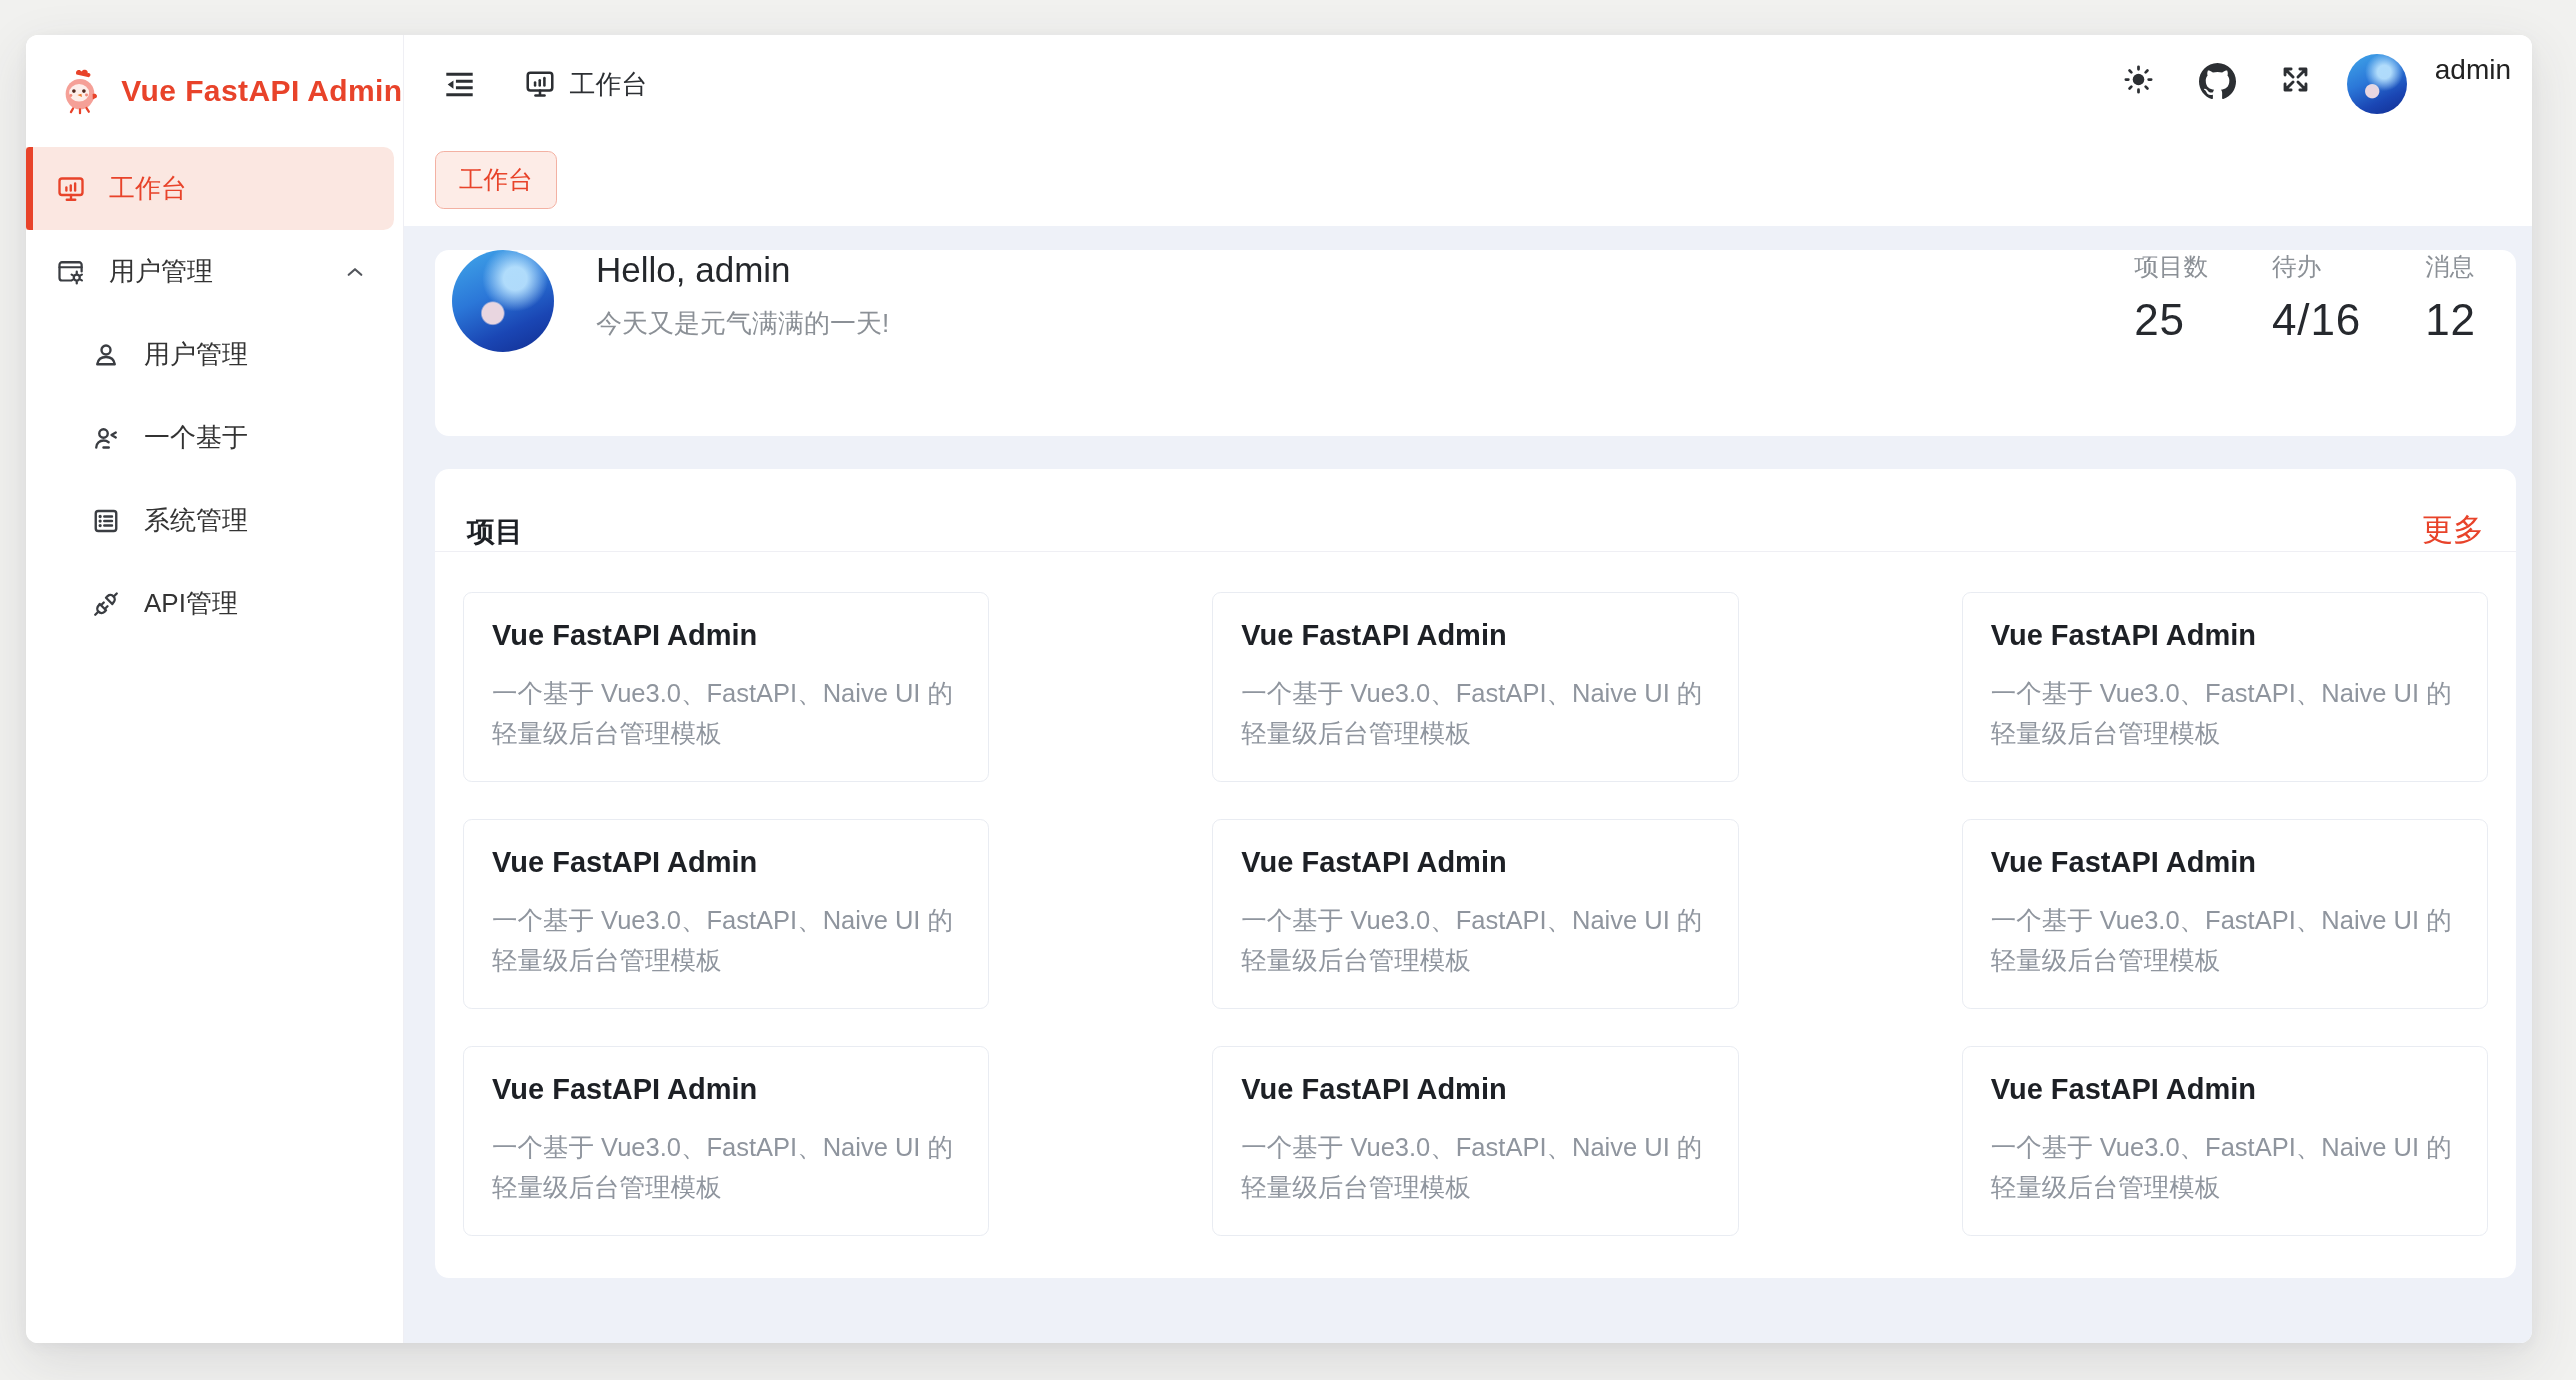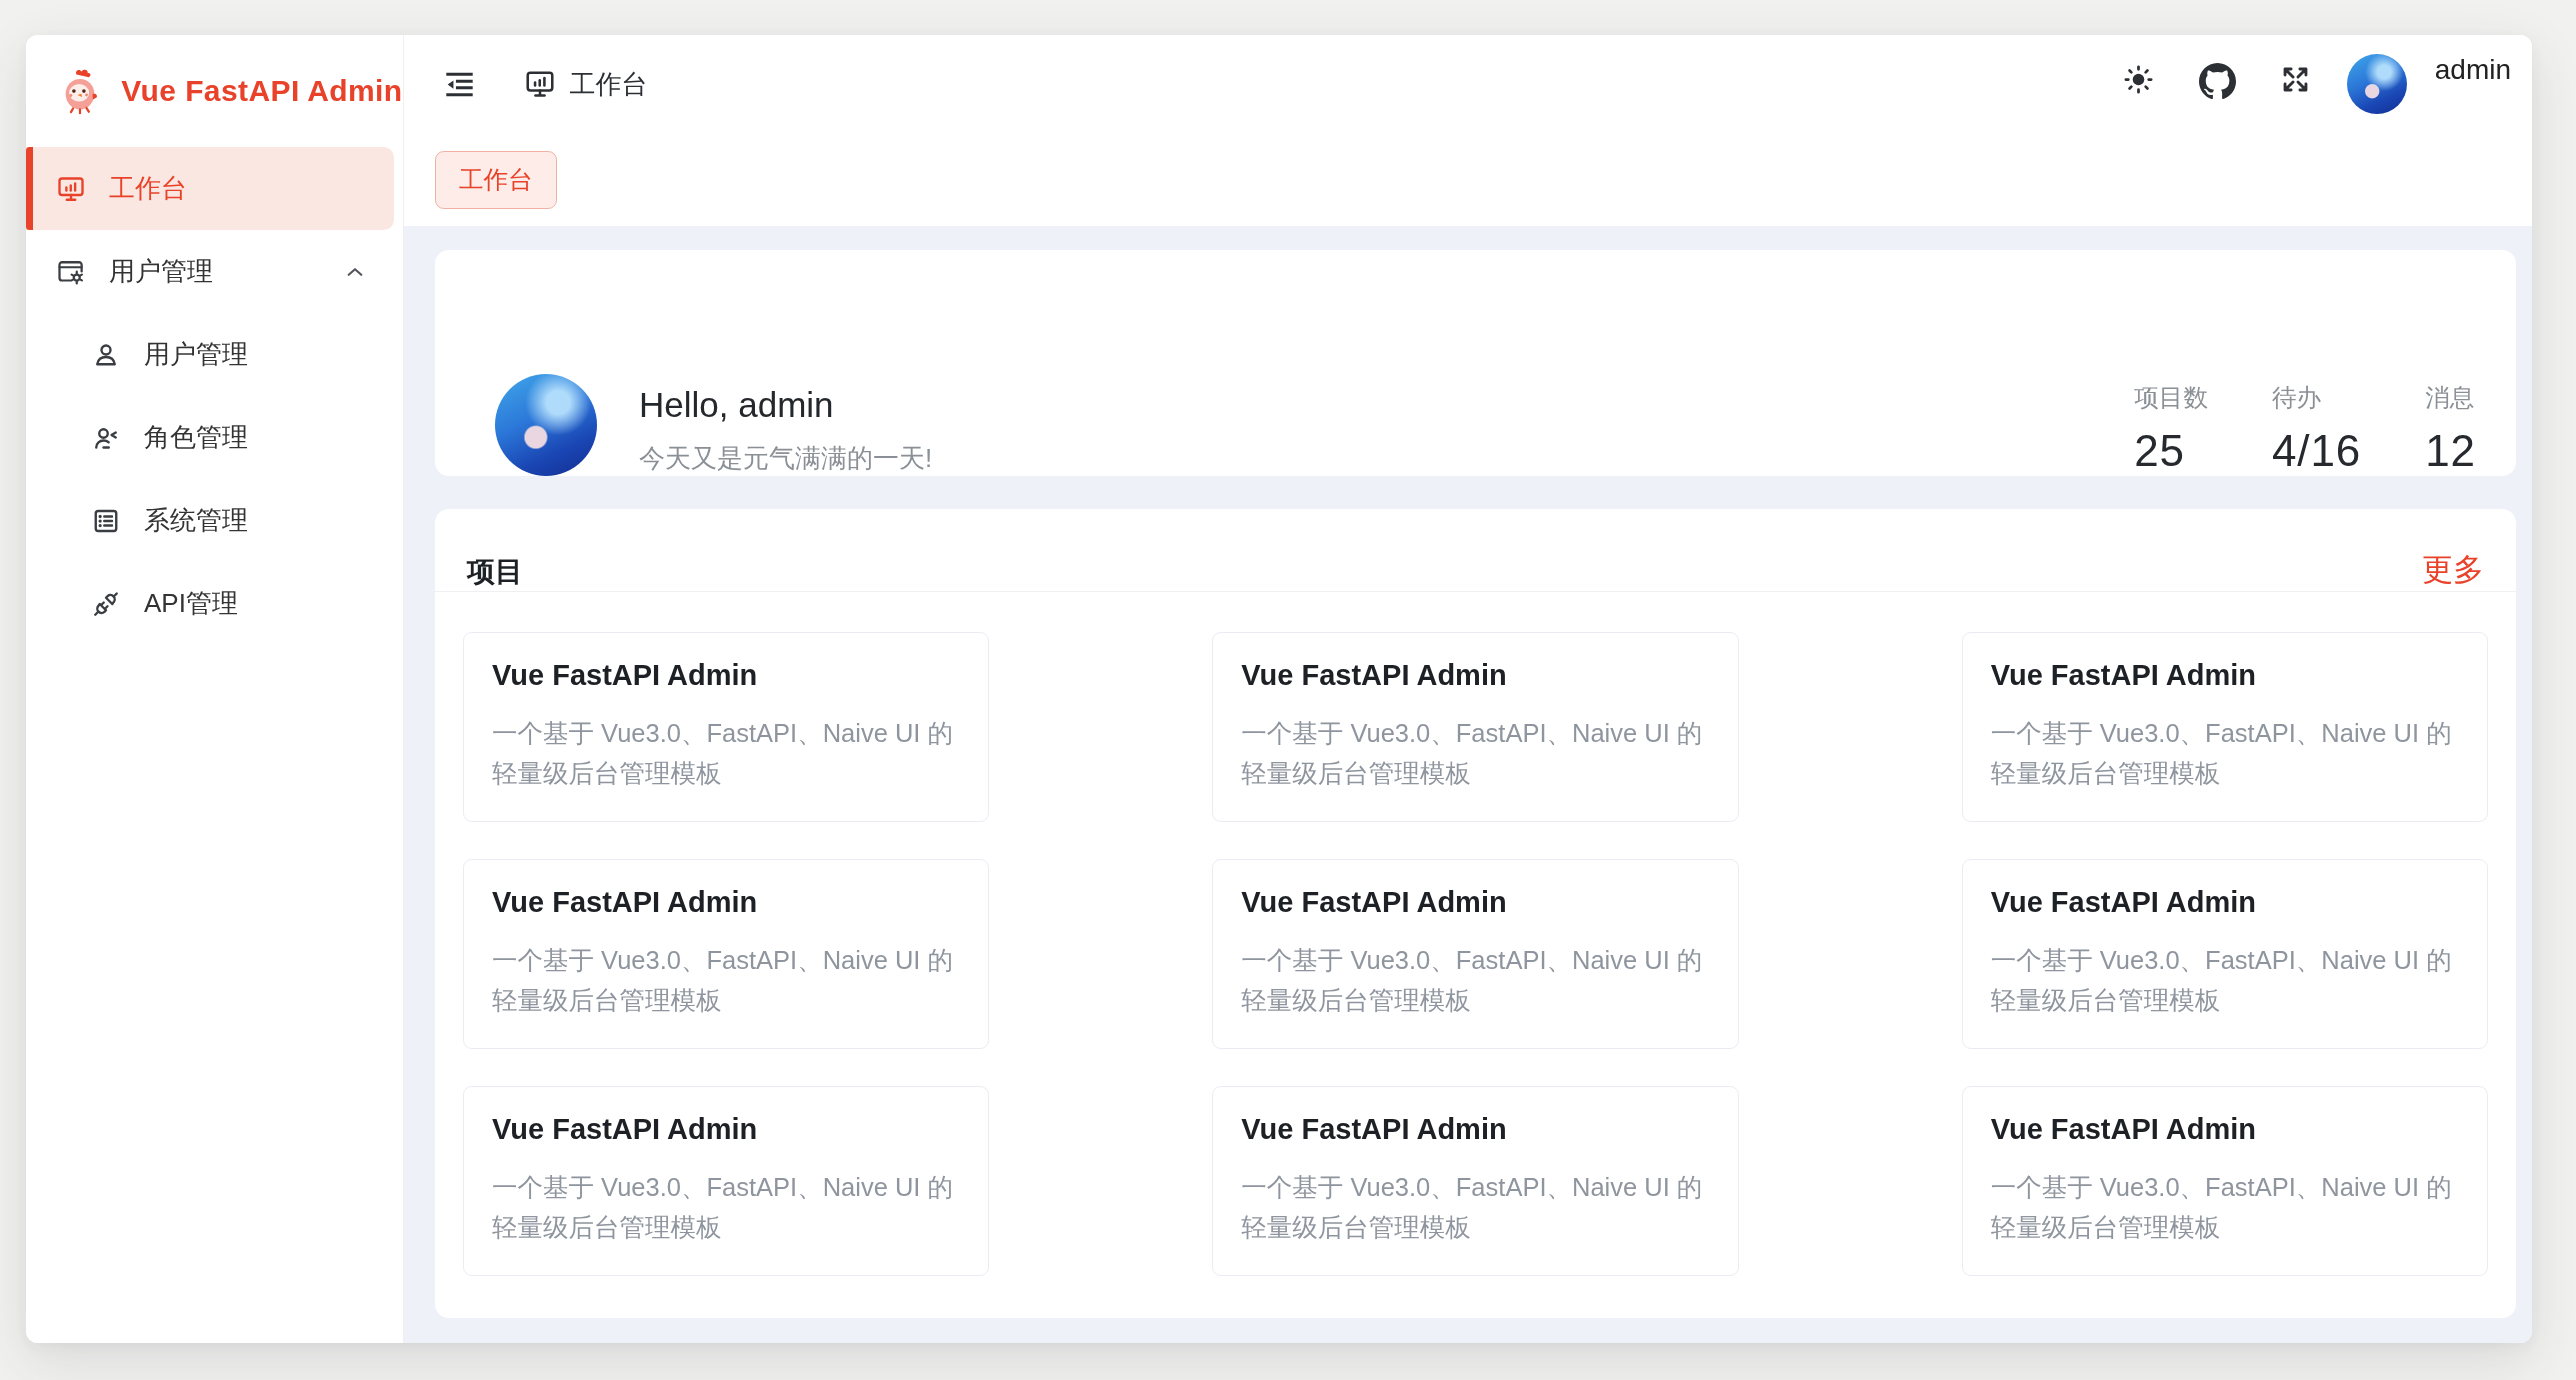--- a/index.html
+++ b/index.html
@@ -55,22 +55,22 @@
   .username{font-size:28px;color:#222;cursor:pointer;margin-left:1.8px}
 
   
   .tabs{height:93px;background:#fff;display:flex;align-items:center;padding:0 31px}
   .tag{height:58px;padding:0 23px;display:flex;align-items:center;font-size:24.6px;
        color:var(--primary);background:var(--primary-soft);
        border:1.8px solid var(--primary-soft-border);border-radius:8.8px;cursor:pointer}
 
   
   .content{flex:1;background:var(--content-bg);padding:24px 16px 0 31px;overflow:hidden}
-  .welcome-card{background:#fff;border-radius:14px;height:226px;display:flex;align-items:flex-end;
-                padding:0 40px 0 60px}
+  .welcome-card{background:#fff;border-radius:14px;height:186px;display:flex;align-items:flex-start;
+                padding:0 40px 0 17px}
   .avatar-lg{width:102px;height:102px;border-radius:50%;flex:0 0 102px;
           background:
             radial-gradient(circle at 62% 28%,rgba(190,230,255,.9) 0 12%,rgba(190,230,255,0) 34%),
             radial-gradient(circle at 40% 62%,#e9d6e0 0 12%,rgba(233,214,224,0) 14%),
             linear-gradient(155deg,#41a8ea 0%,#2b77d8 42%,#1a46b4 72%,#122d90 100%)}
   .welcome-text{margin-left:42px}
   .welcome-title{font-size:35px;font-weight:500;color:#24272b}
   .welcome-subtitle{font-size:26px;color:var(--label-gray);margin-top:16px}
   .stats{margin-left:auto;display:flex;gap:64px;padding-right:0}
   .stat{display:flex;flex-direction:column}
@@ -195,21 +195,21 @@
         <div class="menu-item sub">
           <svg class="mi" viewBox="0 0 24 24">
               <use href="#i-user"></use>
             </svg>
           <span>用户管理</span>
         </div>
         <div class="menu-item sub">
           <svg class="mi" viewBox="0 0 24 24">
               <use href="#i-user-role"></use>
             </svg>
-          <span>角色管理</span>
+          <span>一个基于</span>
         </div>
         <div class="menu-item sub">
           <svg class="mi" viewBox="0 0 24 24">
               <use href="#i-menu-list"></use>
             </svg>
           <span>系统管理</span>
         </div>
         <div class="menu-item sub">
           <svg class="mi" viewBox="0 0 24 24">
               <use href="#i-plug"></use>

